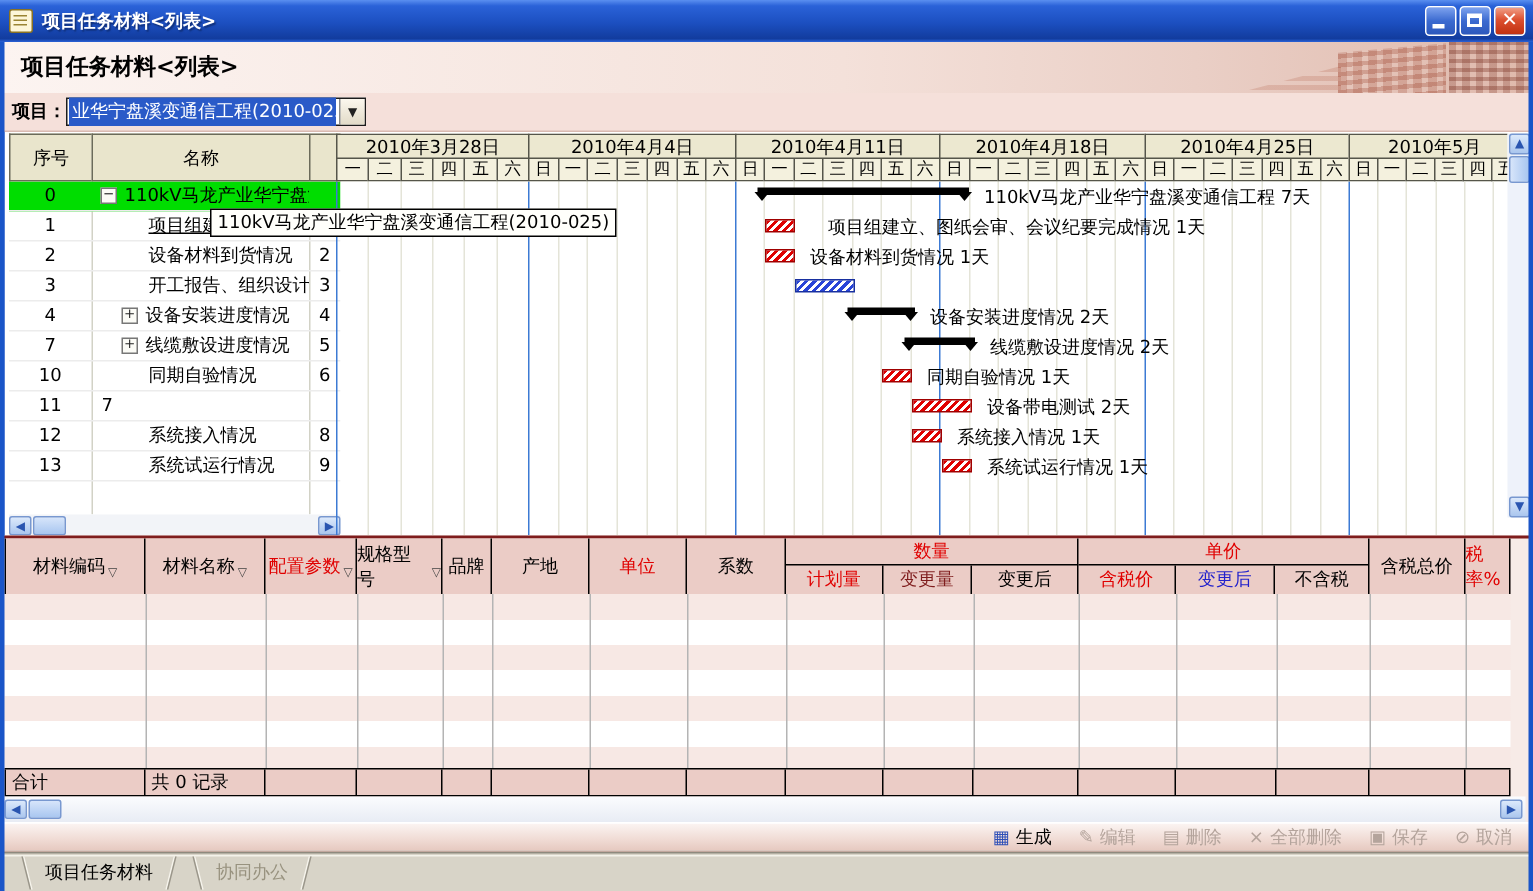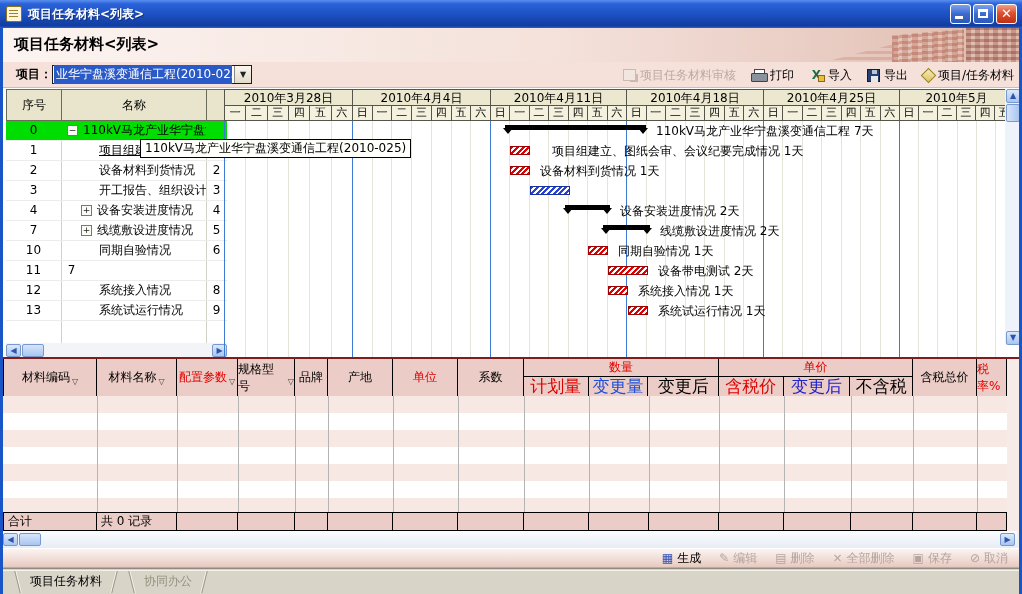--- a/index.html
+++ b/index.html
@@ -33,21 +33,21 @@
                repeating-linear-gradient(90deg,rgba(155,62,40,.22) 0 6px,rgba(255,255,255,0) 6px 10px);}
   .building .b2{position:absolute;right:0;top:0;width:56px;height:62px;
     background:repeating-linear-gradient(0deg,rgba(120,45,30,.34) 0 3px,rgba(255,255,255,0) 3px 6px),
                repeating-linear-gradient(90deg,rgba(120,45,30,.25) 0 5px,rgba(255,255,255,0) 5px 9px);}
   .building .b3{position:absolute;right:128px;top:16px;width:62px;height:46px;
     clip-path:polygon(0 35%,100% 0,100% 100%,0 100%);
     background:repeating-linear-gradient(0deg,rgba(170,80,55,.20) 0 3px,rgba(255,255,255,0) 3px 6px);}
 
   
   .toolbar{position:absolute;left:0;top:62px;width:1022px;height:26px;background:#f5e0da;
-    border-bottom:1px solid #d9bab1;display:flex;align-items:center;padding-left:8px;}
+    border-bottom:1px solid #d9bab1;display:flex;align-items:center;}
   .proj-label{font-size:12px;color:#000;margin-left:8px;font-weight:bold;}
   .combo{width:200px;height:19px;border:1px solid #1c1c1c;background:#fff;display:flex;align-items:center;position:relative;}
   .combo .sel{margin-left:1px;font-size:12px;color:#fff;background:#2a5ac8;padding:1px 2px;white-space:nowrap;overflow:hidden;max-width:178px;}
   .combo .arrow{position:absolute;right:0;top:0;width:17px;height:17px;background:linear-gradient(180deg,#fbf7ee,#e2dbc8);
     border-left:1px solid #888;display:flex;align-items:center;justify-content:center;font-size:8px;color:#222;}
   .tb-buttons{position:absolute;right:8px;top:0;height:26px;display:flex;align-items:center;gap:15px;}
   .tb-btn{display:flex;align-items:center;gap:4px;font-size:12px;color:#000;cursor:default;white-space:nowrap;}
   .tb-btn.disabled{color:#b9aaa2;}
   .tb-btn.disabled .ticon{opacity:.45;}
   .ticon{display:inline-block;position:relative;}
@@ -120,21 +120,21 @@
     font-size:12px;line-height:17px;padding:0 4px;white-space:nowrap;z-index:30;}
 
   
   .mtable{position:absolute;left:0;top:357px;width:1022px;height:191px;background:#f7ebe7;border-top:2px solid #7f1d1d;}
   .mt-header{position:absolute;left:3px;top:0;height:37px;display:flex;background:#ebccc6;}
   .mt-col{border-right:1px solid #000;display:flex;align-items:center;justify-content:center;font-size:12px;height:37px;}
   .mt-col:first-child{border-left:1px solid #000;}
   .mt-group{display:flex;flex-direction:column;border-right:1px solid #000;}
   .mt-group-top{height:18px;border-bottom:1px solid #000;display:flex;align-items:center;justify-content:center;font-size:12px;}
   .mt-group-row{display:flex;height:19px;}
-  .mt-sub{border-right:1px solid #000;display:flex;align-items:center;justify-content:center;font-size:17px;height:19px;}
+  .mt-sub{border-right:1px solid #000;display:flex;align-items:center;justify-content:center;font-size:12px;height:19px;}
   .mt-sub:last-child{border-right:none;}
   .sort-mark{font-size:8px;color:#444;margin-left:2px;margin-top:8px;}
   .mt-body{position:absolute;left:3px;top:37px;width:1004px;height:116px;
     background:repeating-linear-gradient(180deg,#f7e8e4 0px,#f7e8e4 17px,#ffffff 17px,#ffffff 34px);}
   .mt-vline{position:absolute;top:0;bottom:0;width:1px;background:#b4b4b4;}
   .mt-footer{position:absolute;left:3px;top:153px;height:19px;display:flex;background:#ebccc6;border-top:1px solid #000;border-bottom:1px solid #000;}
   .mtf-cell{border-right:1px solid #000;font-size:12px;line-height:17px;color:#000;padding-left:4px;}
   .mtf-cell:first-child{border-left:1px solid #000;}
   .mt-hscroll{position:absolute;left:3px;top:172px;width:1014px;height:17px;background:linear-gradient(180deg,#fbfcfe,#e8ecf4);display:flex;align-items:center;}
   .mt-hscroll .right{margin-left:auto;margin-right:2px;}
@@ -188,42 +188,20 @@
     </div>
     <div class="page-title">项目任务材料&lt;列表&gt;</div>
   </div>
 
   <div class="toolbar">
     <span class="proj-label">项目：</span>
     <span class="combo">
       <span class="sel">业华宁盘溪变通信工程(2010-025)</span>
       <span class="arrow">▼</span>
     </span>
-    <span class="tb-buttons" id="tbButtons">
-        <span class="tb-btn disabled">
-          <span class="ticon i-audit"></span>
-          <span>项目任务材料审核</span>
-        </span>
-        <span class="tb-btn">
-          <span class="ticon i-print"></span>
-          <span>打印</span>
-        </span>
-        <span class="tb-btn">
-          <span class="ticon i-import"></span>
-          <span>导入</span>
-        </span>
-        <span class="tb-btn">
-          <span class="ticon i-export"></span>
-          <span>导出</span>
-        </span>
-        <span class="tb-btn">
-          <span class="ticon i-diamond"></span>
-          <span>项目/任务材料</span>
-        </span>
-      </span>
   </div>
 
   <div class="gantt">
     <div class="tree">
       <div class="tree-header">
         <div class="th-cell" style="width:55px">序号</div>
         <div class="th-cell" style="width:145px">名称</div>
         <div class="th-cell" style="width:21px"></div>
       </div>
       <div class="tree-body" id="treeBody">
@@ -491,21 +469,21 @@
         <div class="mt-col" style="width: 65px; color: rgb(224, 0, 0);">
           <span>单位</span>
         </div>
         <div class="mt-col" style="width: 66px; color: rgb(0, 0, 0);">
           <span>系数</span>
         </div>
         <div class="mt-group" style="width: 195px;">
           <div class="mt-group-top" style="color: rgb(224, 0, 0);">数量</div>
           <div class="mt-group-row">
             <div class="mt-sub" style="width: 65px; color: rgb(224, 0, 0);">计划量</div>
-            <div class="mt-sub" style="width: 60px; color: #1d4ed8;">变更量</div>
+            <div class="mt-sub" style="width: 60px; color: #7f1d1d;">变更量</div>
             <div class="mt-sub" style="width: 70px; color: rgb(0, 0, 0);">变更后</div>
           </div>
         </div>
         <div class="mt-group" style="width: 194px;">
           <div class="mt-group-top" style="color: rgb(224, 0, 0);">单价</div>
           <div class="mt-group-row">
             <div class="mt-sub" style="width: 65px; color: rgb(224, 0, 0);">含税价</div>
             <div class="mt-sub" style="width: 67px; color: rgb(34, 34, 204);">变更后</div>
             <div class="mt-sub" style="width: 62px; color: rgb(0, 0, 0);">不含税</div>
           </div>

